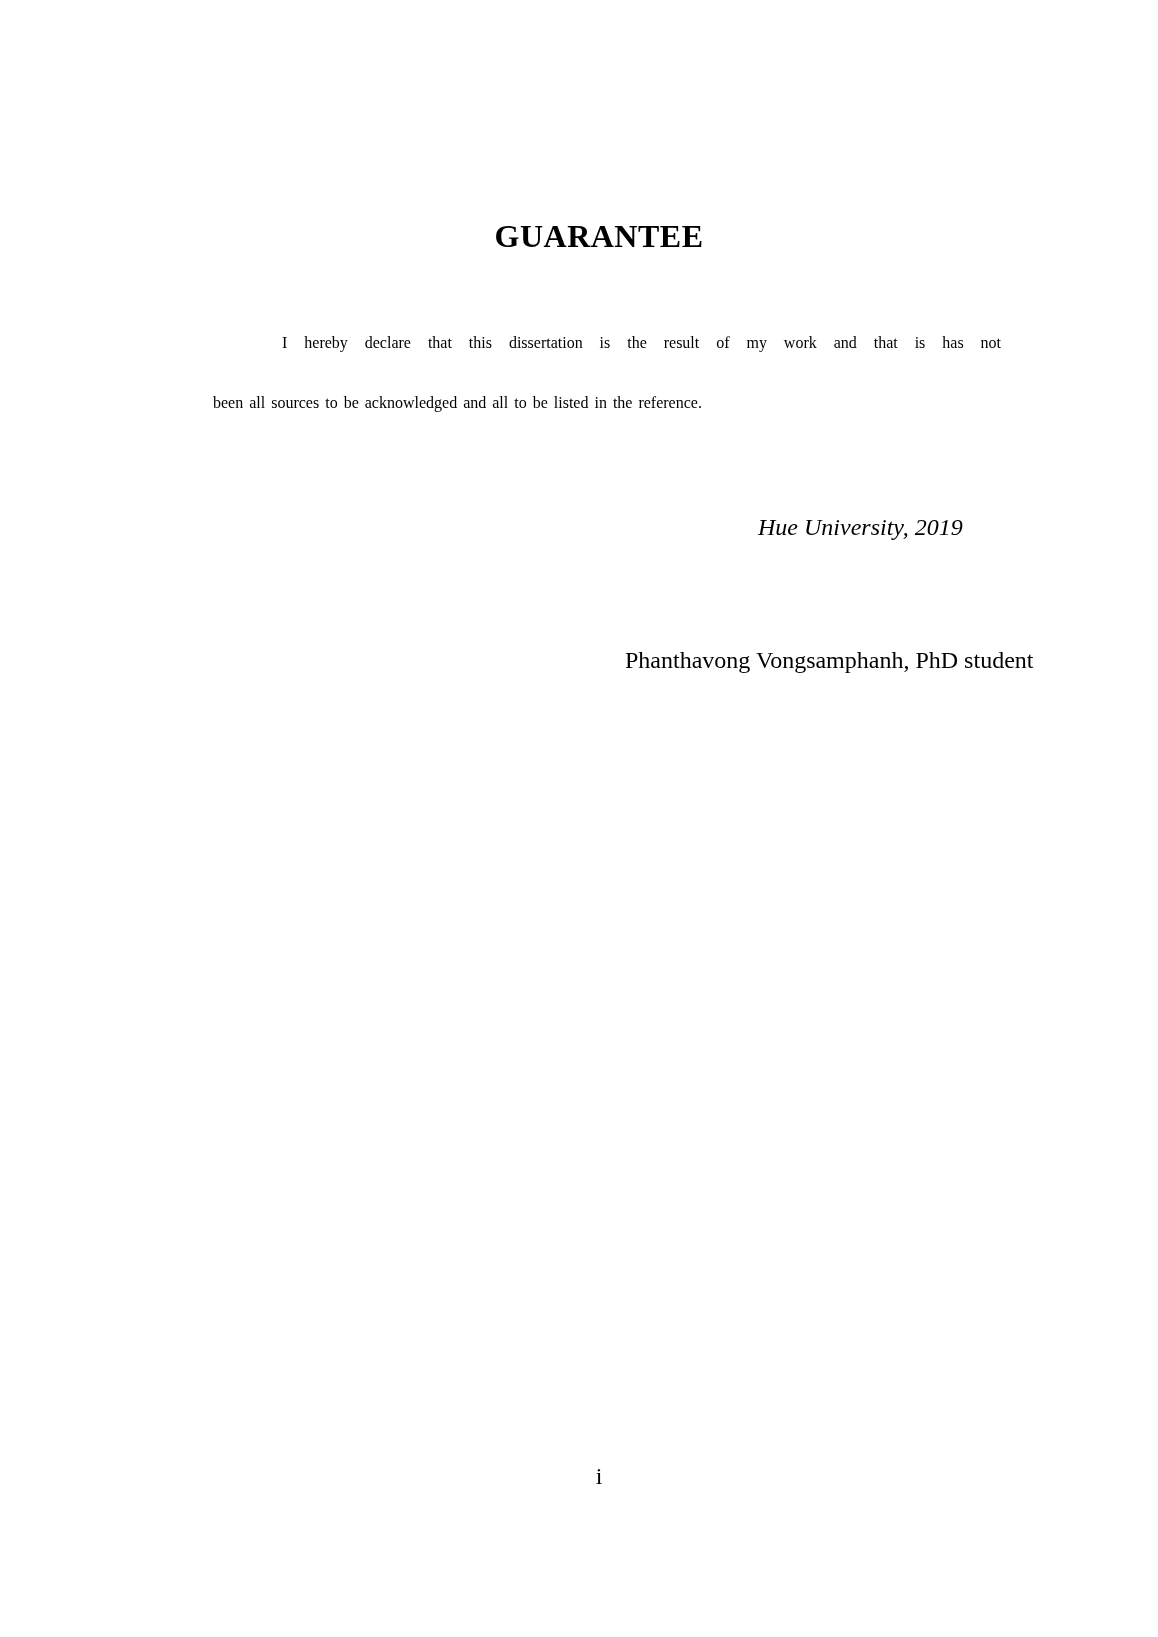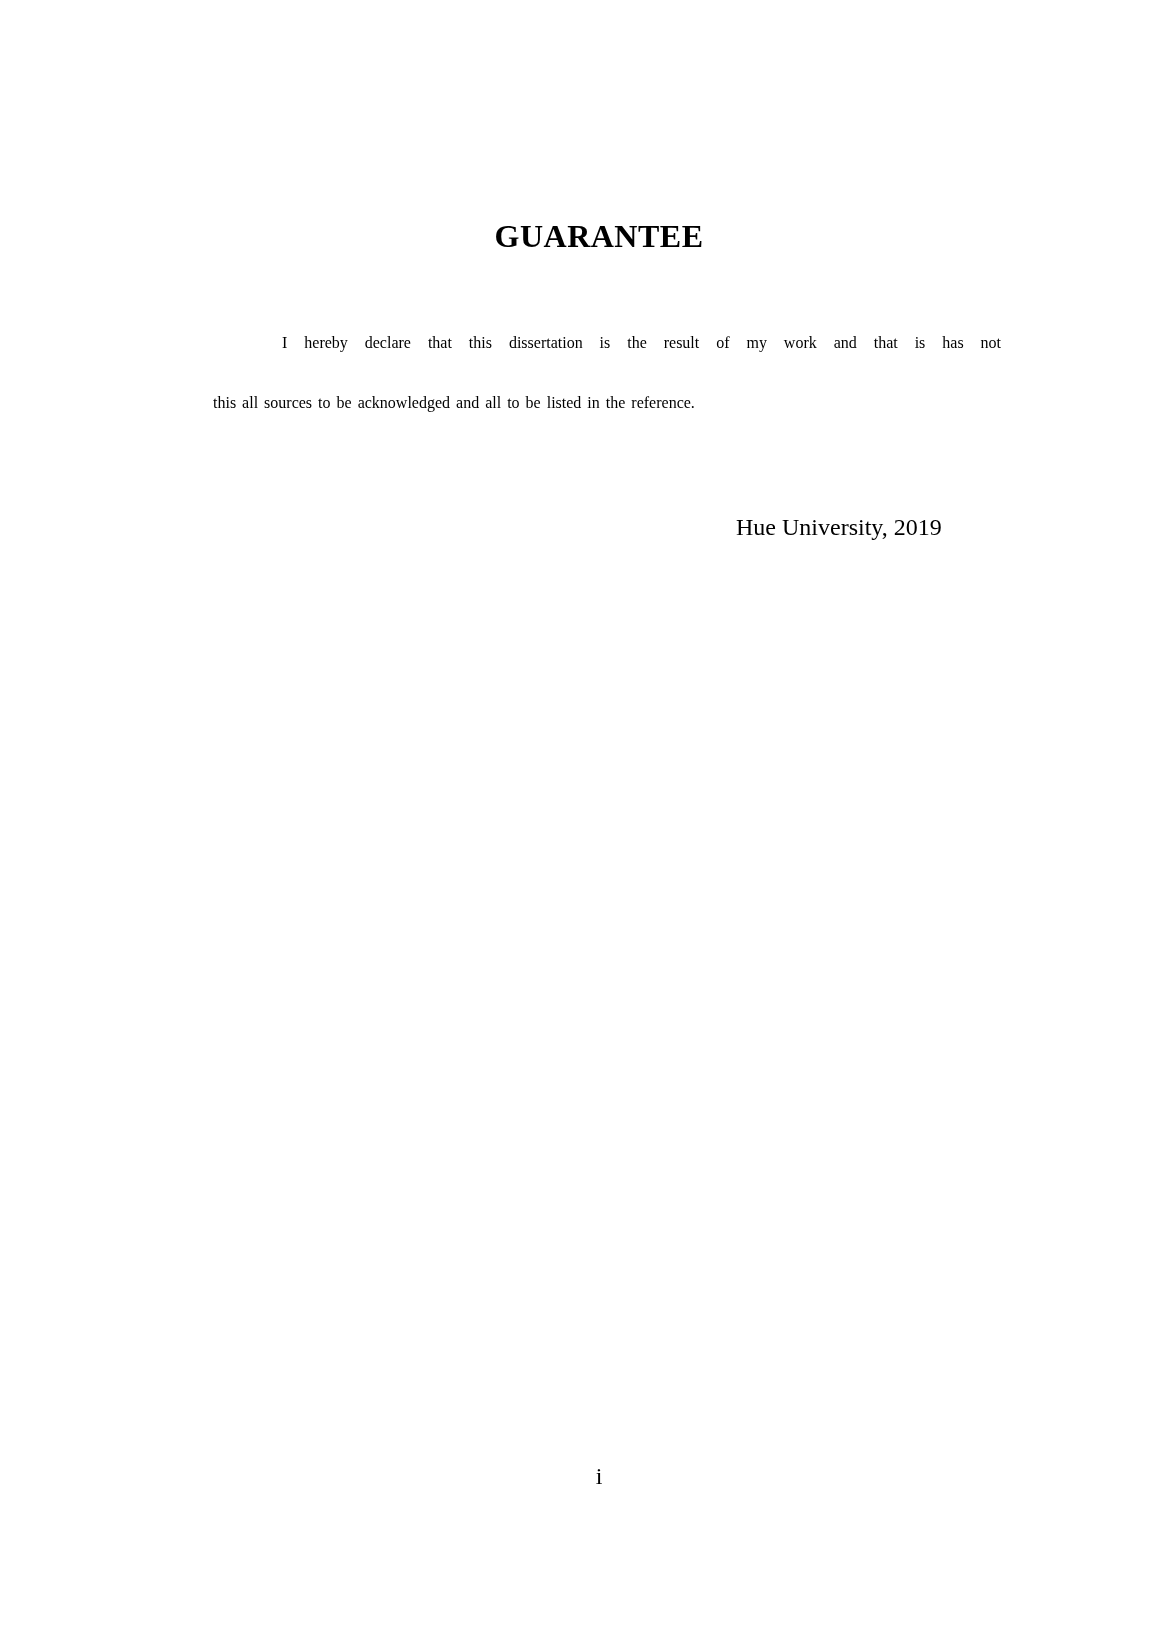--- a/index.html
+++ b/index.html
@@ -40,23 +40,24 @@
   .pline-just {
     text-align: justify;
     text-align-last: justify;
   }
   .pline-first {
     padding-left: 79px;
   }
   .affiliation-line {
     position: absolute;
     top: 477px;
-    left: 706px;
+    left: 728px;
     font-size: 24px;
     line-height: 40px;
+    font-style: italic;
   }
   .signature-line {
     position: absolute;
     top: 610px;
     left: 595px;
     font-size: 24px;
     line-height: 40px;
   }
   .page-footer {
     position: absolute;
@@ -70,21 +71,22 @@
 </style>
 </head>
 <body>
 
 <div class="page">
 
   <h1 class="doc-title">GUARANTEE</h1>
 
   <p class="body-para">
     <span class="pline pline-first pline-just">I hereby declare that this dissertation is the result of my work and that is has not</span>
-    <span class="pline">this all sources to be acknowledged and all to be listed in the reference.</span>
+    <span class="pline">been all sources to be acknowledged and all to be listed in the reference.</span>
   </p>
 
   <div class="affiliation-line">Hue University, 2019</div>
 
+  <div class="signature-line">Phanthavong Vongsamphanh, PhD student</div>
 
   <div class="page-footer">i</div>
 
 </div>
 
 </body></html>

